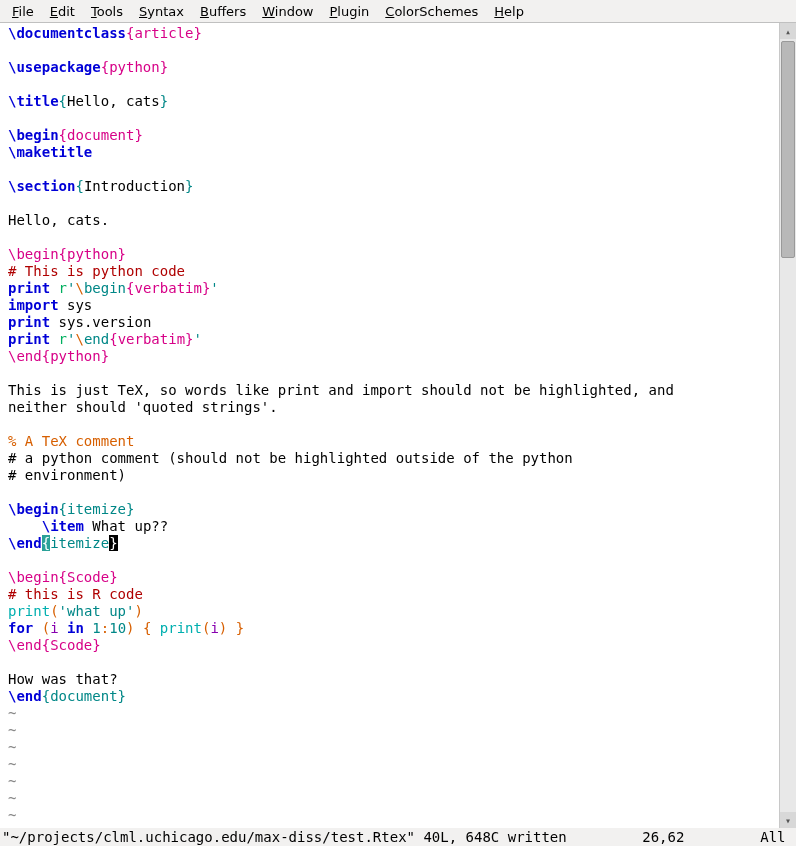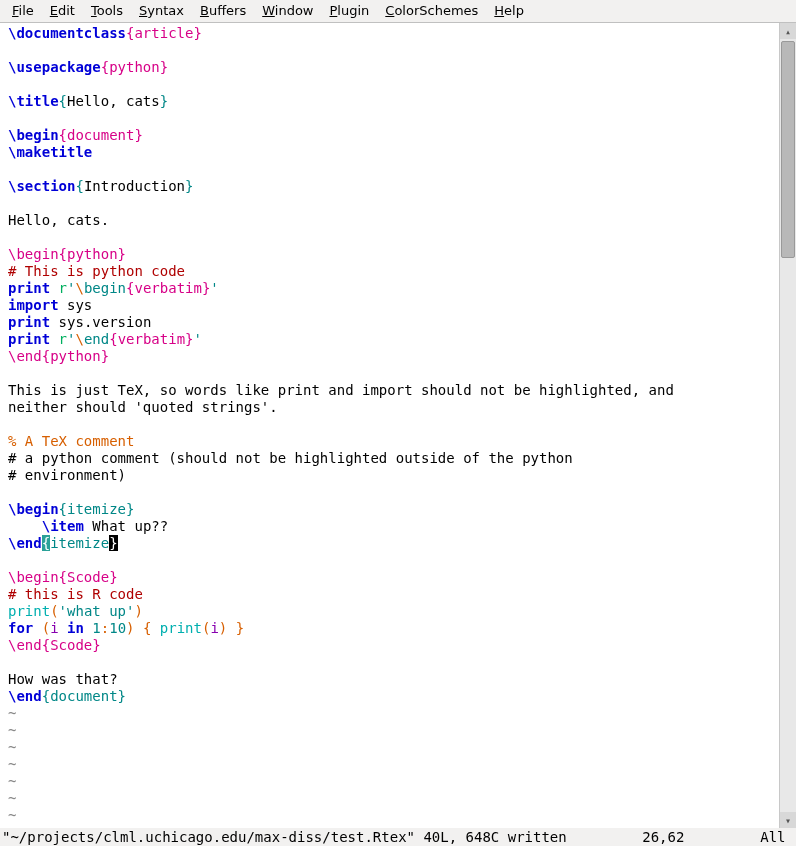--- a/index.html
+++ b/index.html
@@ -1,16 +1,16 @@
 <!DOCTYPE html>
 <html><head>
 <meta charset="utf-8">
 <style>
 body{margin:0;font-family:"DejaVu Sans Mono","Liberation Mono",monospace;font-size:14px;background:#f2f1f0;color:#000;overflow:hidden}
-.menubar{display:flex;background:#f2f1f0;border-bottom:1px solid #c0c0c0;padding:2px 4px;font-family:"DejaVu Sans","Liberation Sans",sans-serif;font-size:13px;height:18px;}
+.menubar{display:flex;background:#f2f1f0;border-bottom:1px solid #c0c0c0;padding:2px 4px;font-family:"DejaVu Sans","Liberation Sans",sans-serif;font-size:13px;height:18px;align-items:center}
 .menu-item{padding:1px 8px;cursor:default}
 .menu-item u{text-decoration:underline}
 .editor-wrap{display:flex;background:#fff;height:805px}
 .editor{flex:1;padding:2px 8px;white-space:pre;line-height:17px;font-size:14px;overflow:hidden}
 .scrollbar{width:16px;background:#e8e8e8;border-left:1px solid #c8c8c8;position:relative}
 .thumb{position:absolute;left:1px;right:1px;background:#b8b8b8;border:1px solid #999;border-radius:2px}
 .arrow{position:absolute;left:0;right:0;height:16px;background:#d8d8d8;display:flex;align-items:center;justify-content:center;font-size:10px;color:#555}
 .tilde{color:#888}
 .status{background:#f2f1f0;padding:1px 2px;font-size:14px;white-space:pre;display:flex}
 .status-right{margin-left:auto;white-space:pre}

